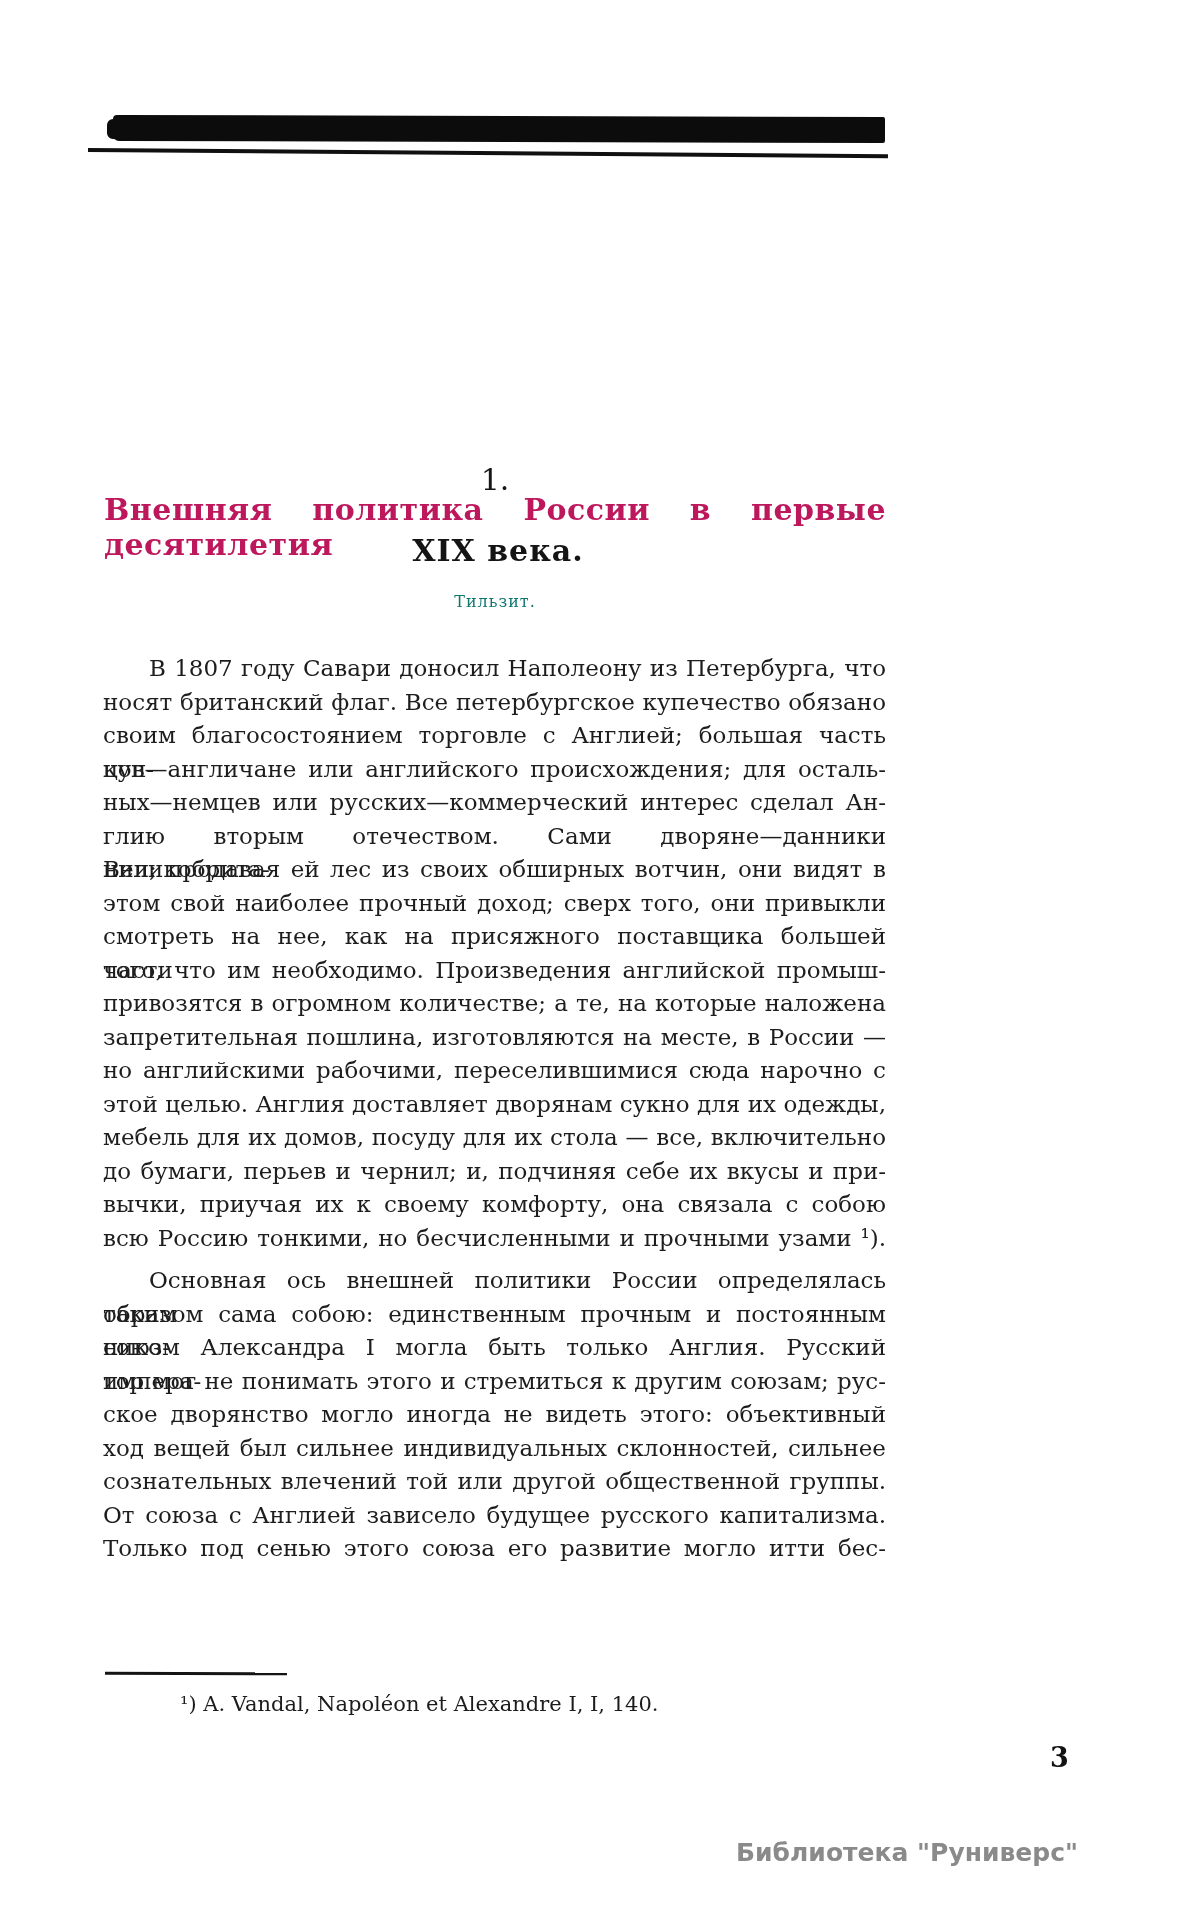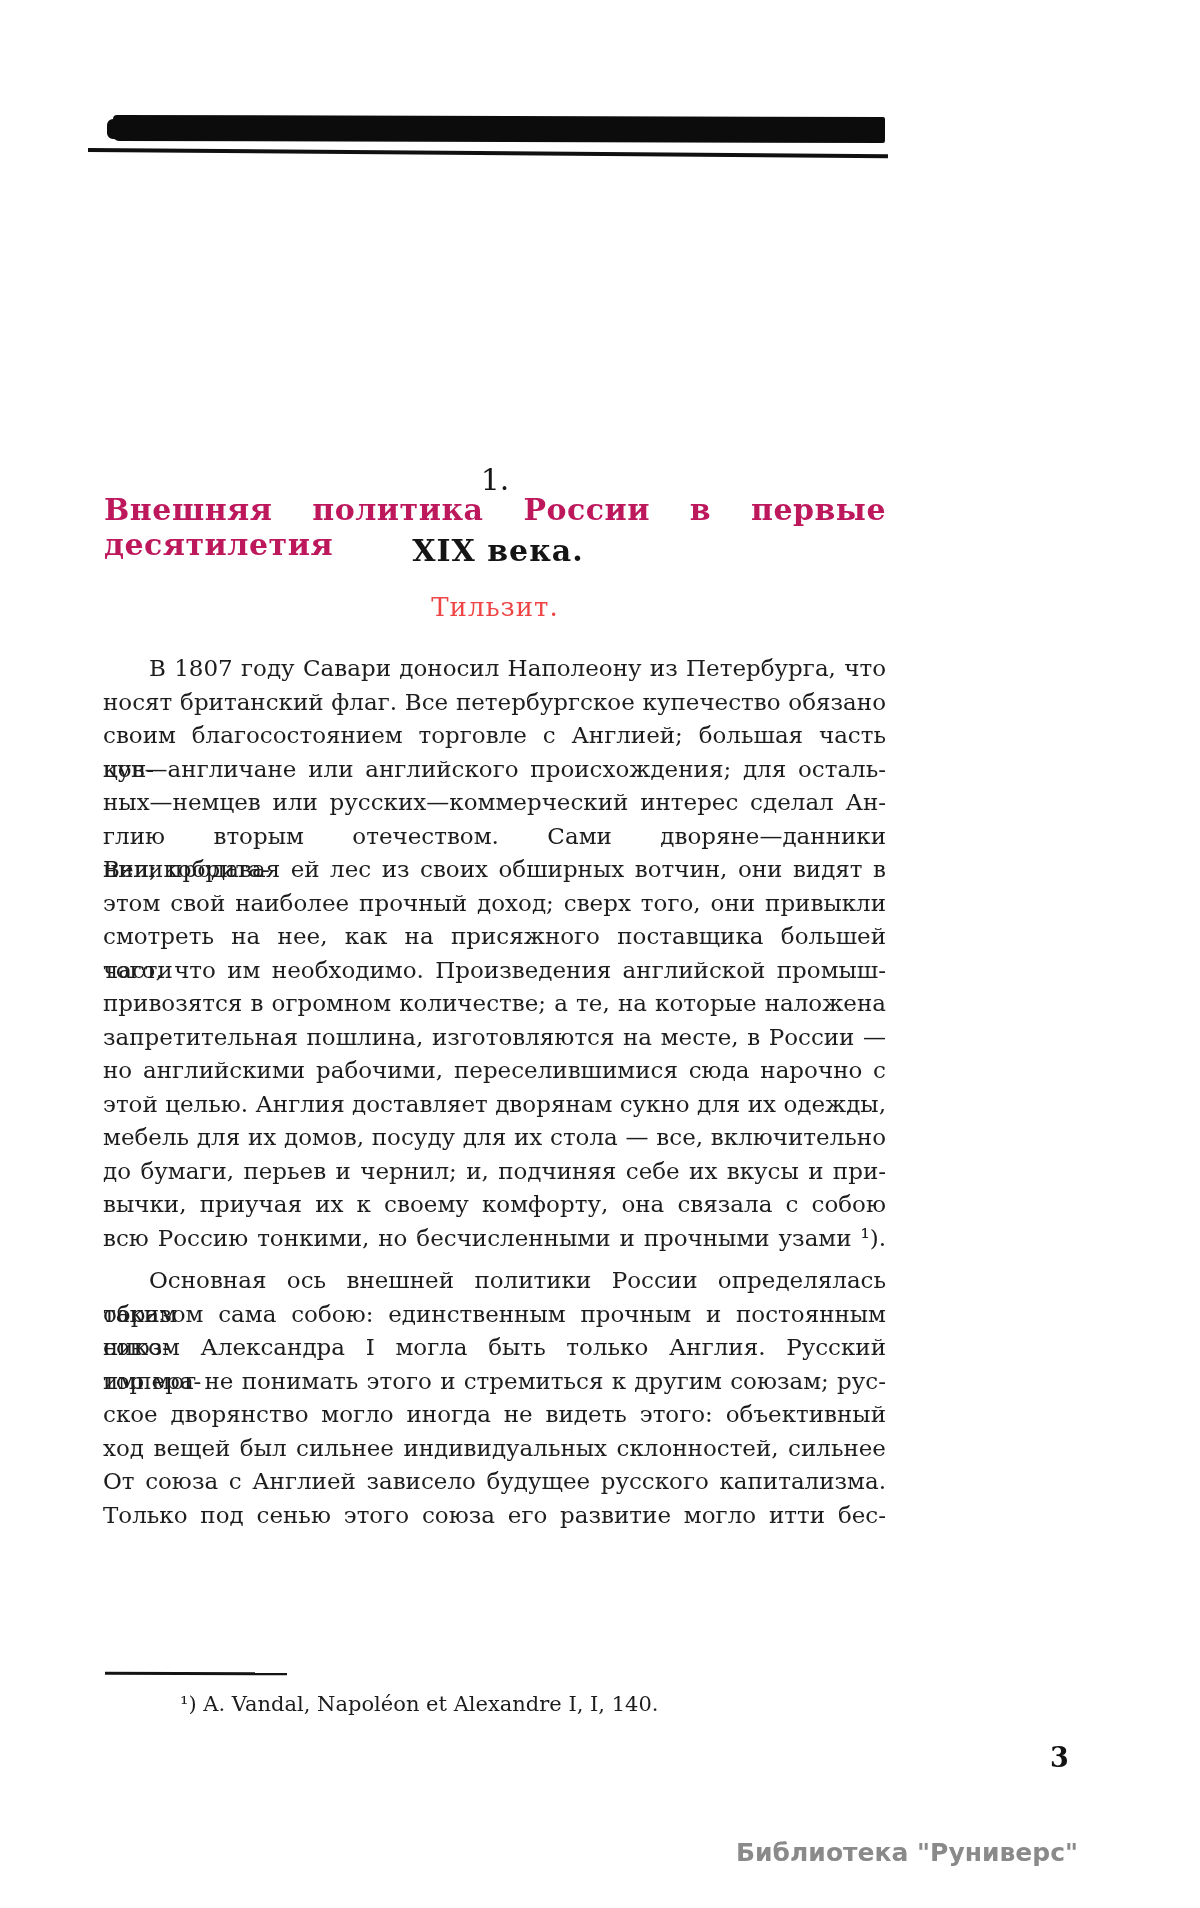--- a/index.html
+++ b/index.html
@@ -60,22 +60,22 @@
     text-align:center;
     font-size:30px;
     font-weight:bold;
     color:#141414;
     letter-spacing:1px;
   }
   .section-title {
     position:absolute;
     left:105px; top:592px; width:780px;
     text-align:center;
-    font-size:26px;
-    color:#ef4444;
+    font-size:16px;
+    color:#0f766e;
     letter-spacing:1px;
   }
   .para {
     position:absolute;
     left:103px;
     width:783px;
     font-size:23px;
     color:#1d1d1d;
   }
   .para .line {
@@ -156,20 +156,21 @@
       <div class="line">всю Россию тонкими, но бесчисленными и прочными узами ¹).</div>
     </div>
 
   <div class="para para2">
       <div class="line indent">Основная ось внешней политики России определялась таким</div>
       <div class="line">образом сама собою: единственным прочным и постоянным союз-</div>
       <div class="line">ником Александра I могла быть только Англия. Русский импера-</div>
       <div class="line">тор мог не понимать этого и стремиться к другим союзам; рус-</div>
       <div class="line">ское дворянство могло иногда не видеть этого: объективный</div>
       <div class="line">ход вещей был сильнее индивидуальных склонностей, сильнее</div>
+      <div class="line">сознательных влечений той или другой общественной группы.</div>
       <div class="line">От союза с Англией зависело будущее русского капитализма.</div>
       <div class="line">Только под сенью этого союза его развитие могло итти бес-</div>
     </div>
 
   <div class="footnote-rule"></div>
 
   <div class="footnote">¹) A. Vandal, Napoléon et Alexandre I, I, 140.</div>
 
   <div class="page-number">3</div>
 

